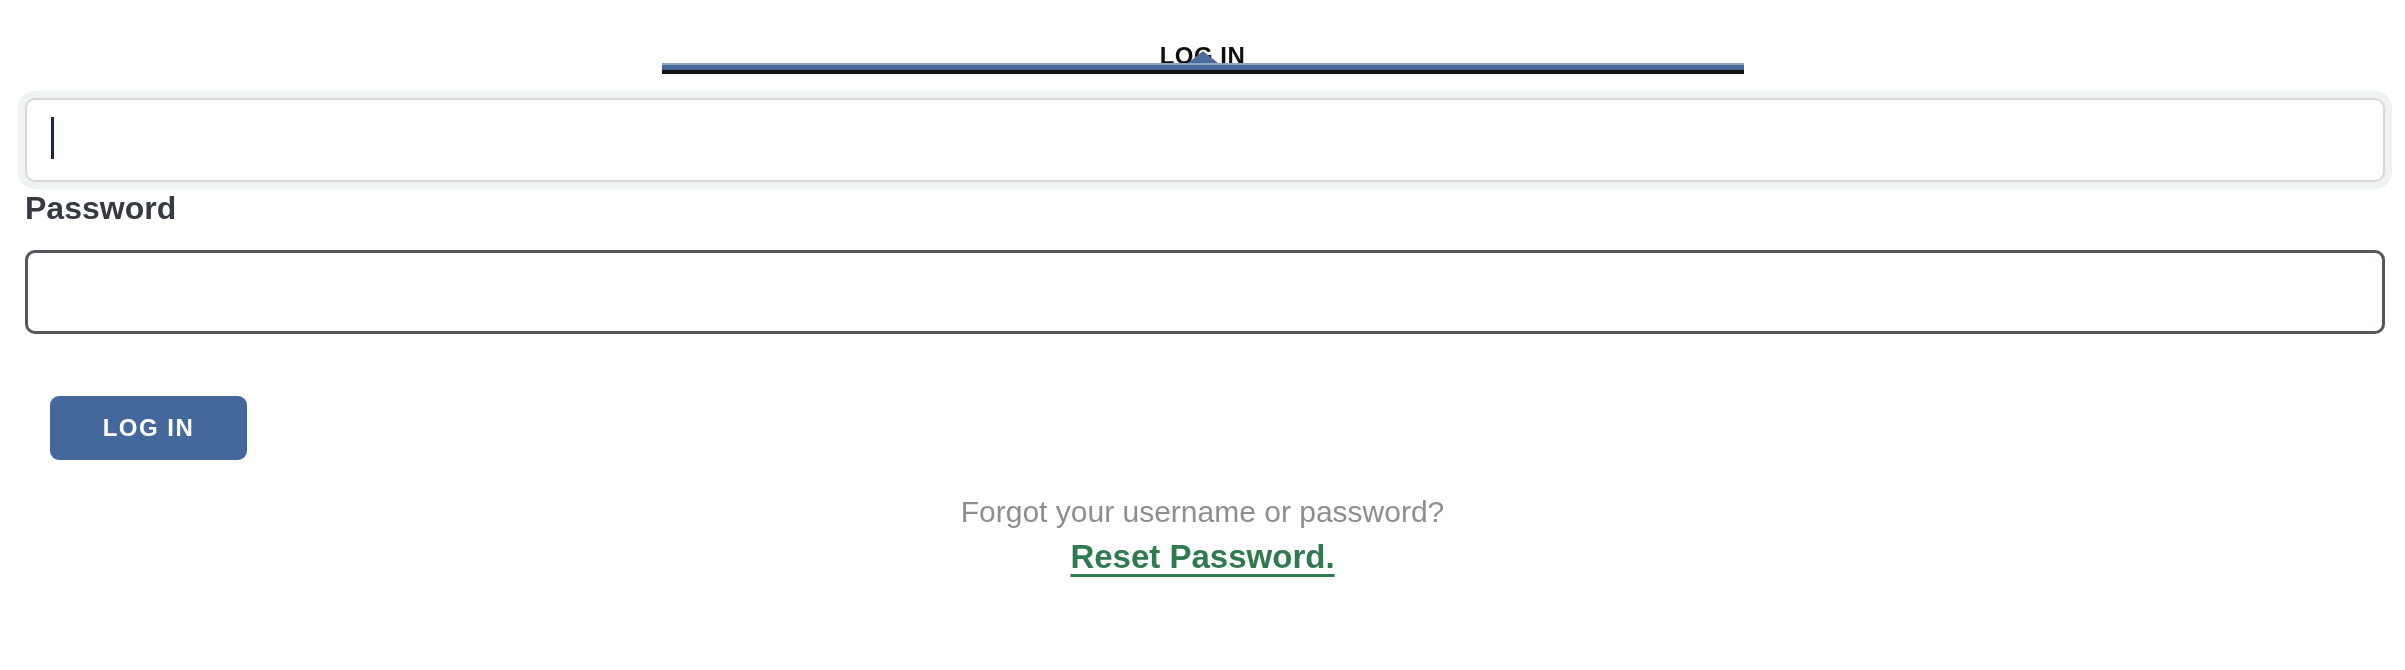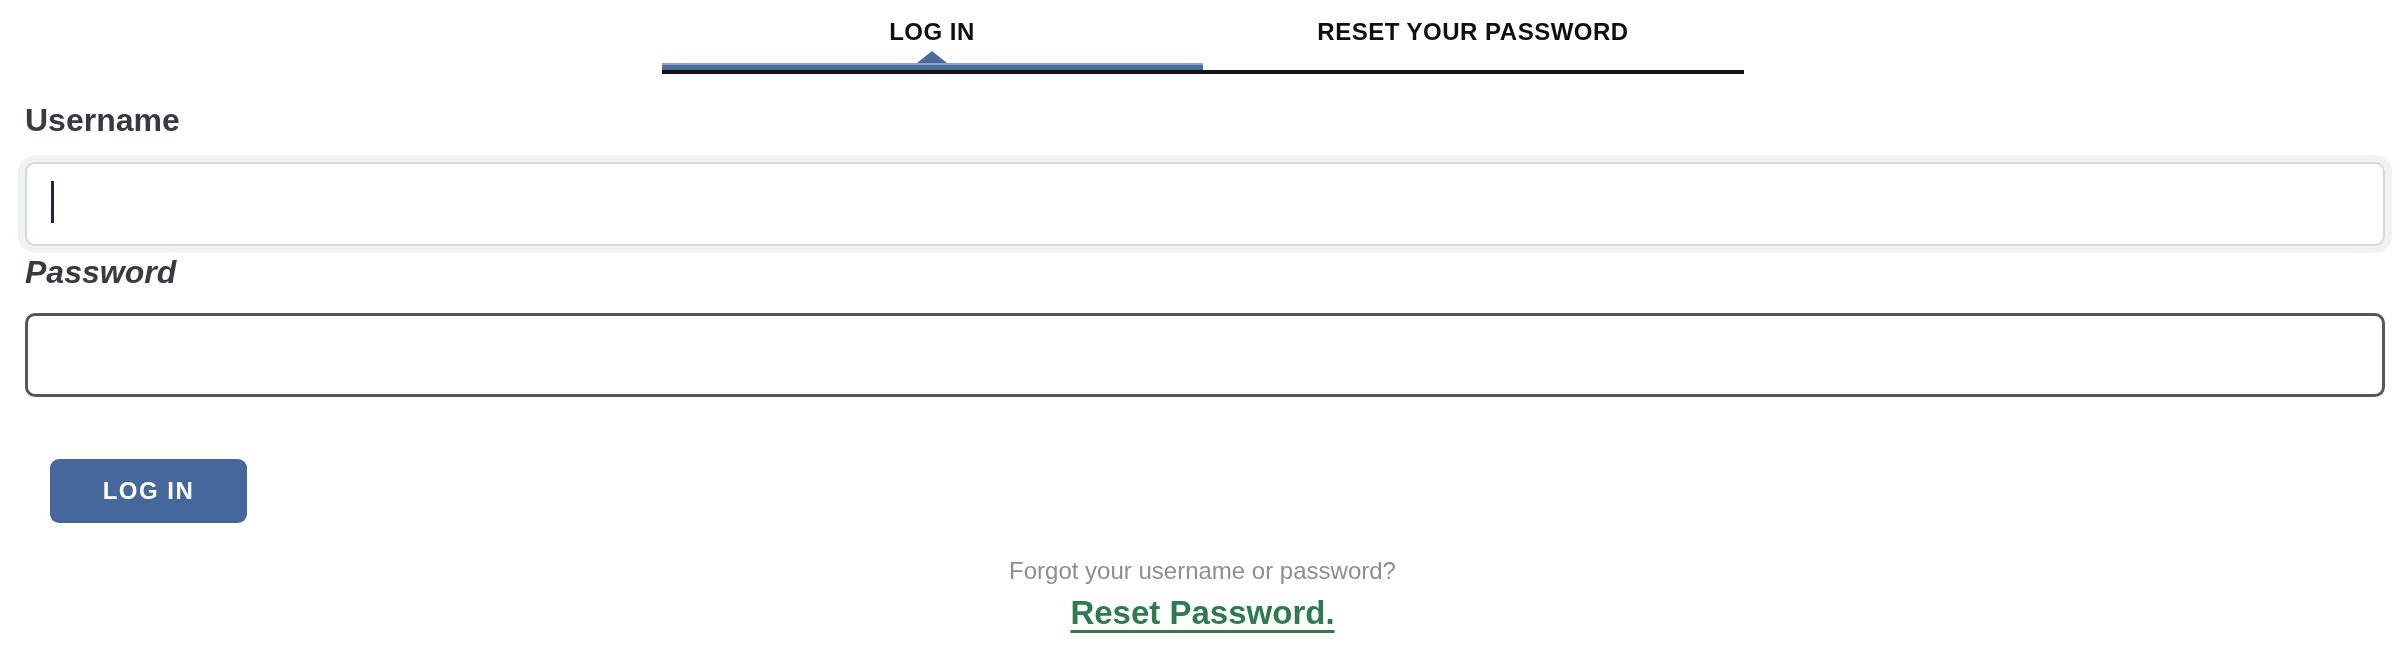--- a/index.html
+++ b/index.html
@@ -1,15 +1,15 @@
 <!DOCTYPE html>
 <html><head>
 <meta charset="utf-8">
 <style>
-  * { box-sizing: border-box; }
+  * { box-sizing: border-box; align-items: flex-end; }
   html, body { margin: 0; padding: 0; }
   body {
     width: 2405px;
     height: 670px;
     background: #ffffff;
     font-family: "Liberation Sans", sans-serif;
     overflow: hidden;
   }
 
   
@@ -82,21 +82,21 @@
     border: 3px solid #54585d;
   }
   .text-cursor {
     position: absolute;
     left: 26px;
     top: 19px;
     width: 3px;
     height: 42px;
     background: #1d2642;
   }
-  .password-gap { margin-top: 10px; font-style: italic; }
+  .password-gap { margin-top: 10px; }
 
   
   .login-button {
     display: block;
     margin: 62px 0 0 25px;
     width: 197px;
     height: 64px;
     background: #45689c;
     border: none;
     border-radius: 9px;
@@ -107,21 +107,21 @@
     font-family: "Liberation Sans", sans-serif;
     cursor: pointer;
   }
 
   
   .footer {
     margin-top: 34px;
     text-align: center;
   }
   .forgot-prompt {
-    font-size: 24px;
+    font-size: 30px;
     color: #8e8e8e;
     line-height: 1.2;
   }
   .reset-link {
     display: inline-block;
     margin-top: 8px;
     font-size: 33px;
     font-weight: 700;
     color: #2f7a4e;
     text-decoration: underline;
@@ -132,28 +132,24 @@
 </style>
 </head>
 <body>
 
 <div class="tab-bar">
   <div class="tab">
     <span>LOG IN</span>
     <div class="active-indicator"></div>
     <div class="active-caret"></div>
   </div>
-  <div class="tab">
-    <span>RESET YOUR PASSWORD</span>
-  </div>
 </div>
 
 <div class="form-area">
 
-  <div class="field-label">Username</div>
   <div class="input-wrap">
     <input class="text-input username-input" type="text" value="" style="">
     <div class="text-cursor"></div>
   </div>
 
   <div class="field-label password-gap">Password</div>
   <div class="input-wrap">
     <input class="text-input password-input" type="password" value="" style="">
   </div>
 

